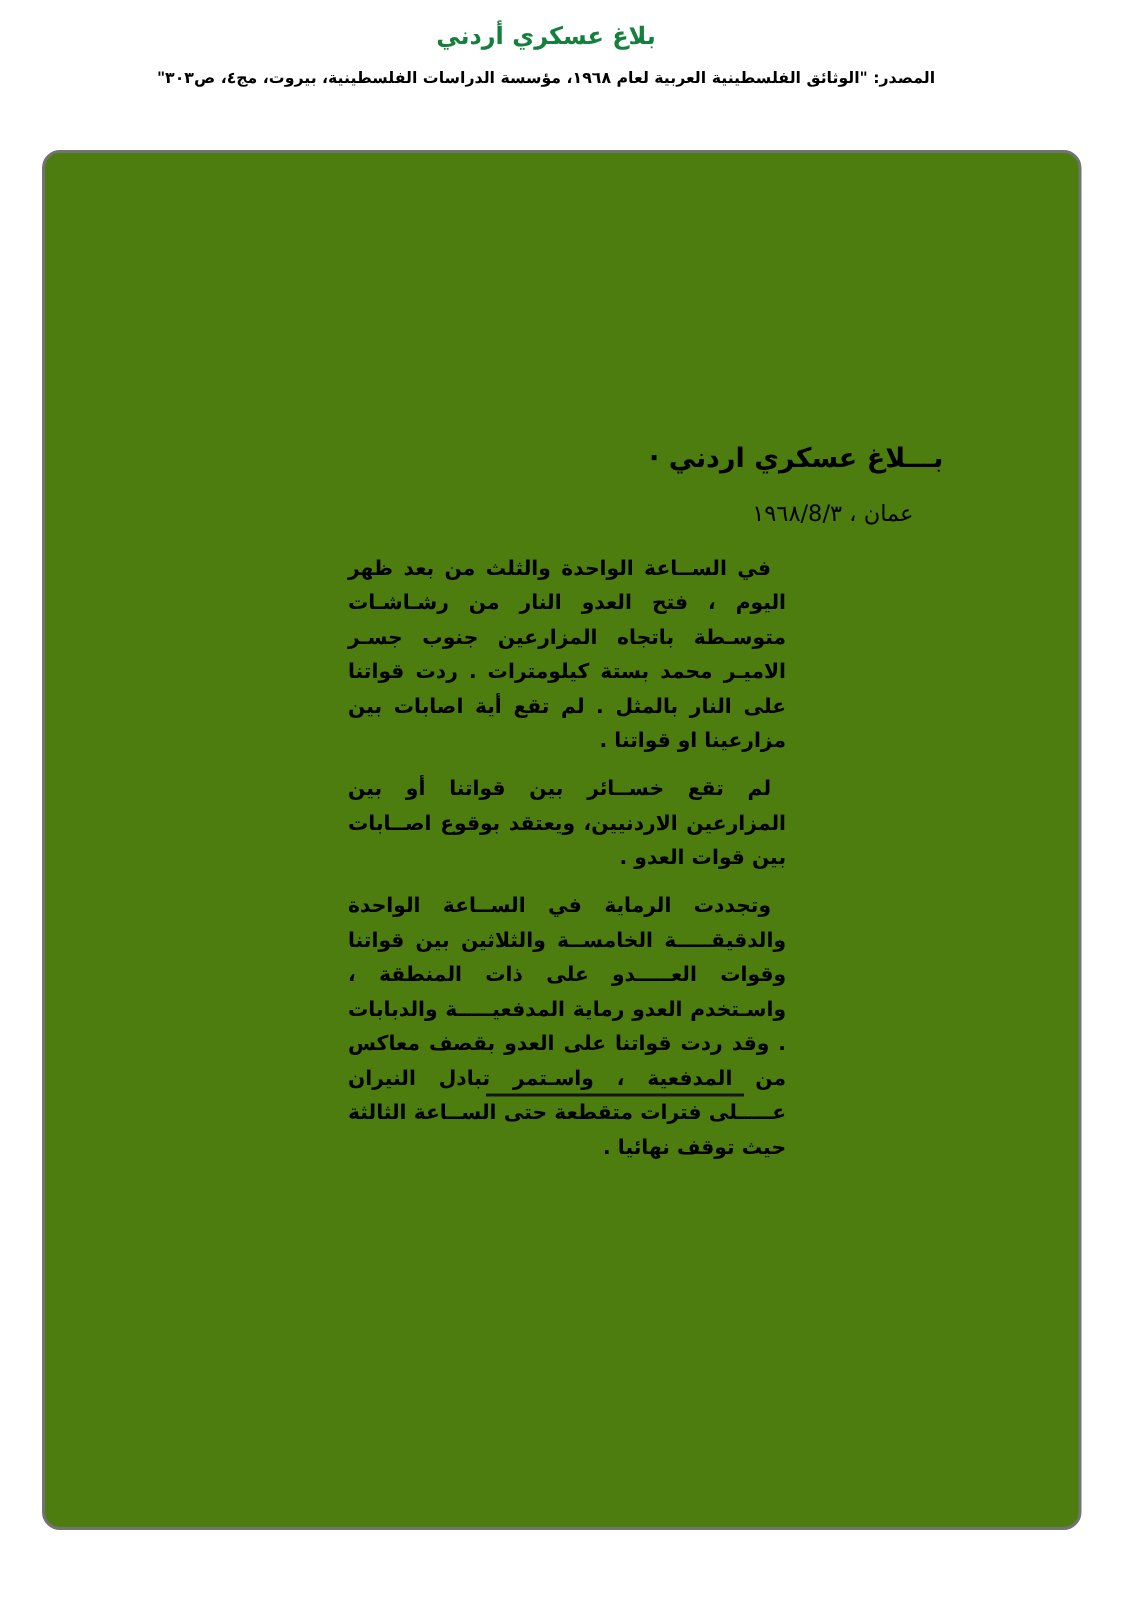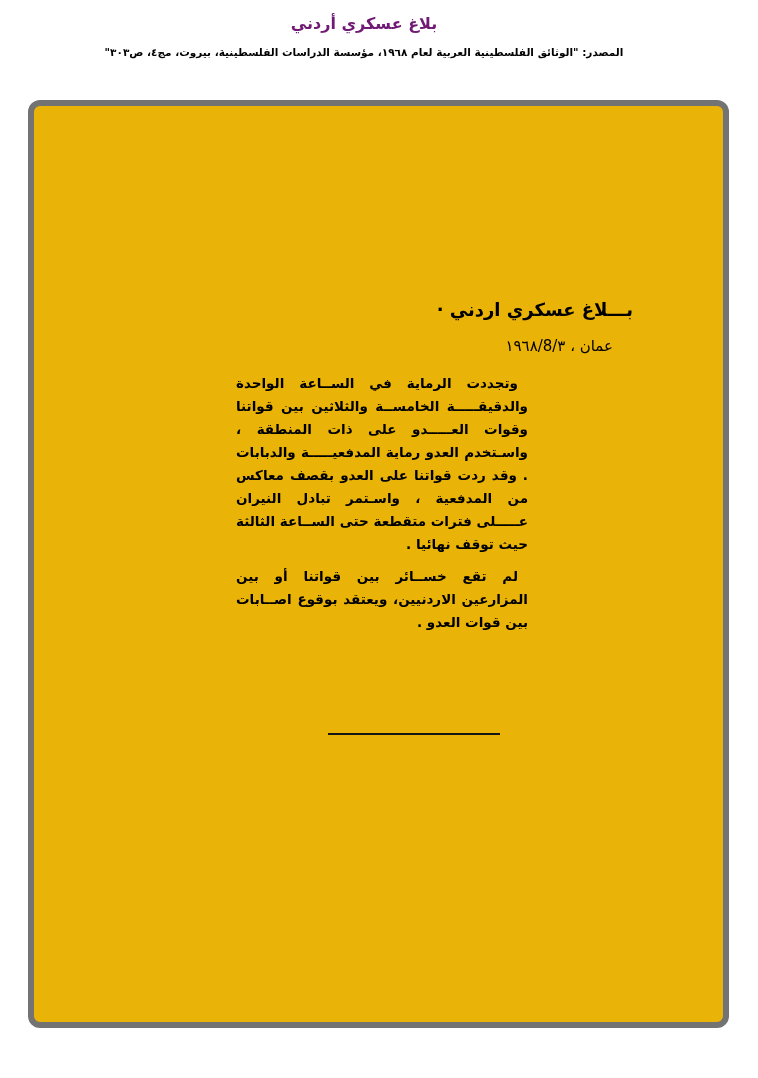--- a/index.html
+++ b/index.html
@@ -17,43 +17,43 @@
   }
   .page-title {
     position: absolute;
     top: 14px;
     left: 0;
     right: 30px;
     text-align: center;
     direction: rtl;
     font-size: 16px;
     font-weight: bold;
-    color: #701a75;
+    color: #15803d;
   }
   .source-line {
     position: absolute;
     top: 46px;
     left: 0;
     right: 30px;
     text-align: center;
     direction: rtl;
     font-size: 10.5px;
     font-weight: bold;
     color: #000000;
     letter-spacing: 0.2px;
   }
   .document-frame {
     position: absolute;
     left: 28px;
     top: 100px;
     width: 689px;
     height: 916px;
-    border: 6px solid #737373;
+    border: 2px solid #737373;
     border-radius: 12px;
-    background: #eab308;
+    background: #4d7c0f;
   }
   .doc-heading {
     position: absolute;
     top: 193px;
     right: 90px;
     direction: rtl;
     font-size: 18px;
     font-weight: bold;
     color: #000000;
     white-space: nowrap;
@@ -109,19 +109,20 @@
 <div class="source-line">المصدر: "الوثائق الفلسطينية العربية لعام ١٩٦٨، مؤسسة الدراسات الفلسطينية، بيروت، مج٤، ص٣٠٣"</div>
 
 <div class="document-frame">
 
   <div class="doc-heading">بـــلاغ عسكري اردني ·</div>
 
   <div class="doc-dateline">عمان ، ١٩٦٨/8/٣</div>
 
 
   <div class="doc-body">
+    <p>في الســاعة الواحدة والثلث من بعد ظهر اليوم ، فتح العدو النار من رشـاشـات متوسـطة باتجاه المزارعين جنوب جسـر الاميـر محمد بستة كيلومترات . ردت قواتنا على النار بالمثل . لم تقع أية اصابات بين مزارعينا او قواتنا .</p>
+    <p>لم تقع خســائر بين قواتنا أو بين المزارعين الاردنيين، ويعتقد بوقوع اصــابات بين قوات العدو .</p>
     <p>وتجددت الرماية في الســاعة الواحدة والدقيقـــــة الخامســة والثلاثين بين قواتنا وقوات العـــــدو على ذات المنطقة ، واسـتخدم العدو رماية المدفعيـــــة والدبابات . وقد ردت قواتنا على العدو بقصف معاكس من المدفعية ، واسـتمر تبادل النيران عـــــلى فترات متقطعة حتى الســاعة الثالثة حيث توقف نهائيا .</p>
-    <p>لم تقع خســائر بين قواتنا أو بين المزارعين الاردنيين، ويعتقد بوقوع اصــابات بين قوات العدو .</p>
   </div>
 
   <div class="signature-divider"></div>
 
 </div>
 
 </body></html>

